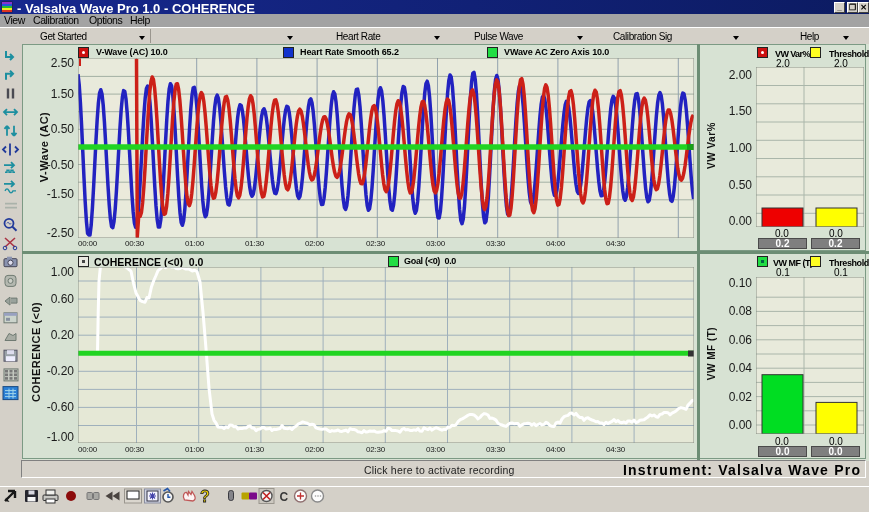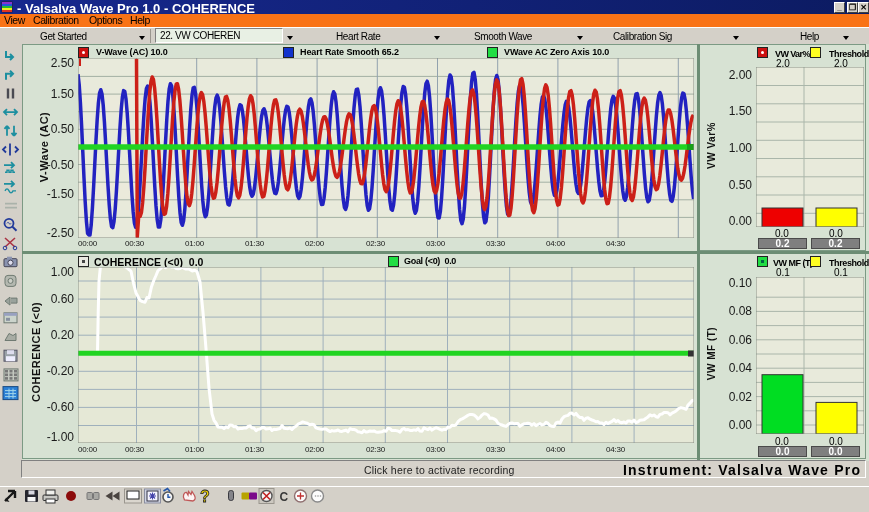--- a/index.html
+++ b/index.html
@@ -1,20 +1,20 @@
 <!DOCTYPE html>
 <html><head><meta charset="utf-8"><style>
 *{margin:0;padding:0;box-sizing:border-box}
 html,body{width:869px;height:512px;overflow:hidden}
 body{font-family:"Liberation Sans",sans-serif;background:#d4d0c8;position:relative}
 .abs{position:absolute}
 .titlebar{left:0;top:0;width:869px;height:14px;background:linear-gradient(to right,#17288e,#0c1b62)}
 .title-txt{left:17px;top:1px;color:#fff;font-size:13px;font-weight:bold;white-space:nowrap}
 .tbtn{top:2px;width:11px;height:11px;background:#d4d0c8;border:1px solid;border-color:#fff #404040 #404040 #fff;font-size:8px;line-height:9px;text-align:center;color:#000;font-weight:bold}
-.menubar{left:0;top:14px;width:869px;height:13px;background:#f97316;font-size:10.5px;letter-spacing:-0.4px;color:#000}
+.menubar{left:0;top:14px;width:869px;height:13px;background:#a3a3a3;font-size:10.5px;letter-spacing:-0.4px;color:#000}
 .menubar span{position:absolute;top:0px}
 .toolbar{left:0;top:27px;width:869px;height:17px;background:#d4d0c8;border-top:1px solid #fff;font-size:10px;letter-spacing:-0.4px;color:#000}
 .toolbar .ti{position:absolute;top:3px}
 .arr{position:absolute;top:8px;width:0;height:0;border-left:3px solid transparent;border-right:3px solid transparent;border-top:4px solid #000}
 .combo{position:absolute;left:155px;top:0px;width:128px;height:15px;background:#e8f0e4;border:1px solid;border-color:#808080 #fff #fff #808080;font-size:10px;padding:1px 0 0 4px}
 .leftbar{left:0;top:44px;width:22px;height:441px;background:#d4d0c8}
 .client{left:22px;top:44px;width:847px;height:417px;background:#d7e2d3}
 .lgt{font-size:9px;font-weight:bold;letter-spacing:-0.1px;color:#000;white-space:nowrap}
 .box{width:11px;height:11px;border:1px solid #222}
 .ylab{font-size:12px;color:#1a1a1a;text-align:right;white-space:nowrap}
@@ -43,25 +43,24 @@
 <span style="left:4px">View</span>
     <span style="left:33px">Calibration</span>
     <span style="left:89px">Options</span>
     <span style="left:130px">Help</span>
 </div>
 
 <div class="abs toolbar">
 <span class="ti" style="left:40px">Get Started</span>
     <i class="arr" style="left:139px"></i>
 <span style="position:absolute;left:150px;top:1px;width:1px;height:14px;background:#9a968e"></span>
-<div class="combo">22. VW COHEREN</div>
     <i class="arr" style="left:287px"></i>
 <span class="ti" style="left:336px">Heart Rate</span>
     <i class="arr" style="left:434px"></i>
-<span class="ti" style="left:474px">Smooth Wave</span>
+<span class="ti" style="left:474px">Pulse Wave</span>
     <i class="arr" style="left:577px"></i>
 <span class="ti" style="left:613px">Calibration Sig</span>
     <i class="arr" style="left:733px"></i>
 <span class="ti" style="left:800px">Help</span>
     <i class="arr" style="left:843px"></i>
 </div>
 
 <div class="abs leftbar"></div>
 <svg class="abs" style="left:1px;top:0px" width="20" height="420" viewBox="0 0 20 420">
     <g transform="translate(0,48.0)">

